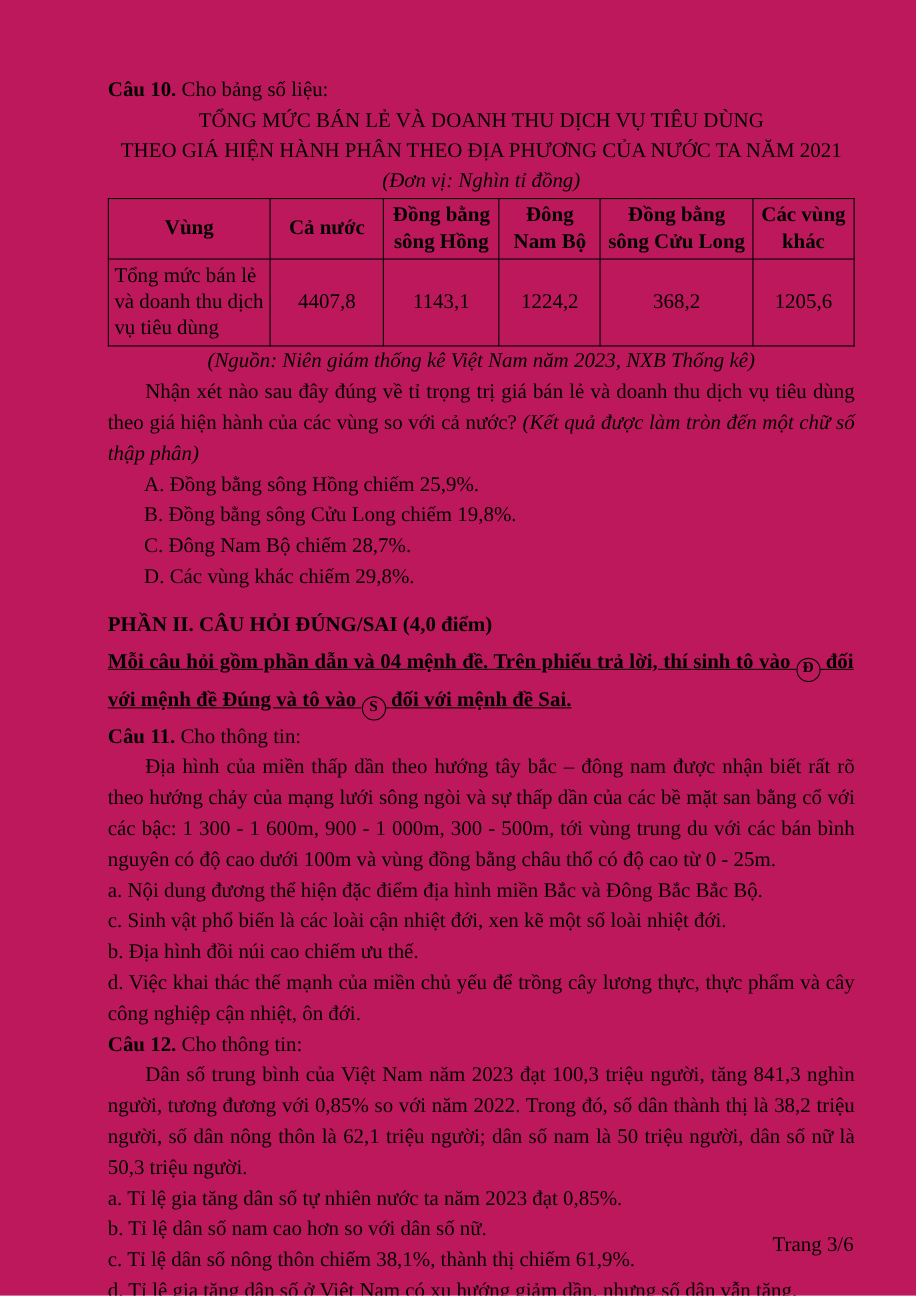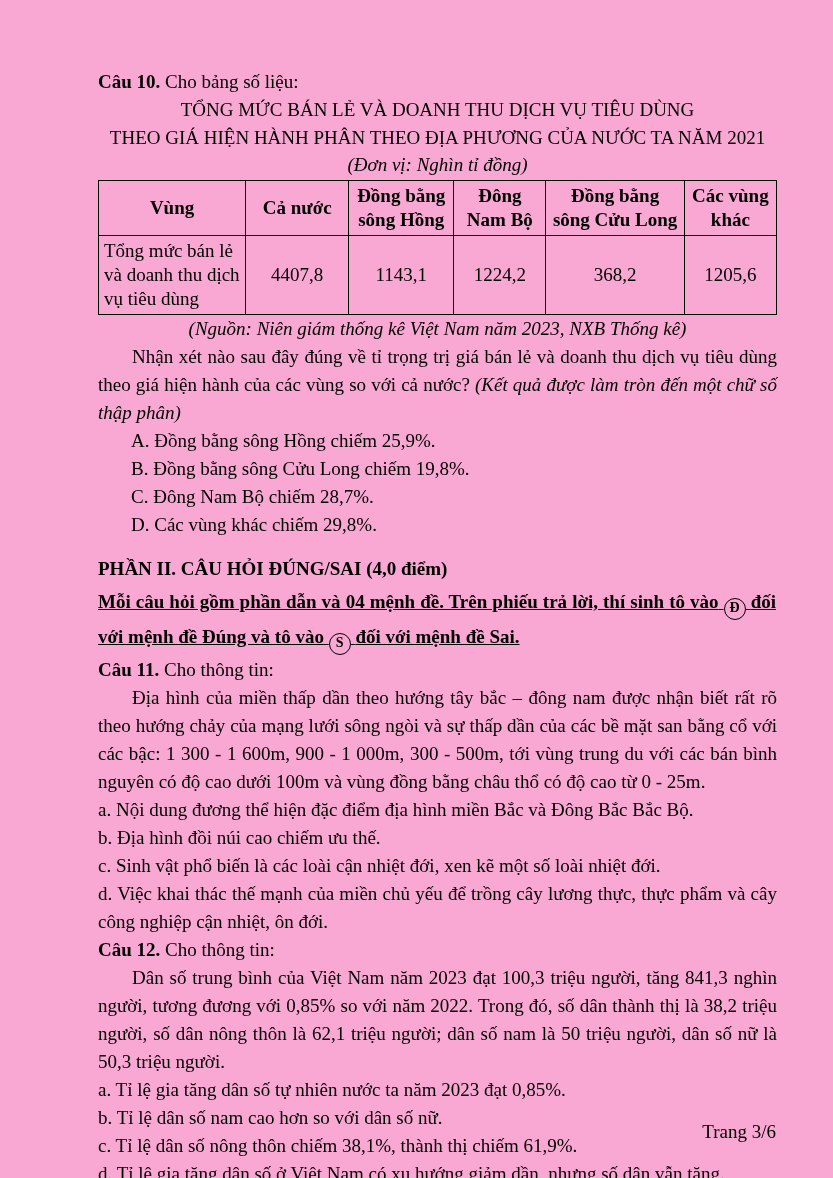--- a/index.html
+++ b/index.html
@@ -1,19 +1,19 @@
 <!DOCTYPE html>
 <html lang="vi"><head>
 <meta charset="utf-8">
 <style>
   html, body { margin: 0; padding: 0; background: #ffffff; }
   .page {
     width: 833px; height: 1178px;
     box-sizing: border-box;
-    background: #f9a8d4;
+    background: #be185d;
     color: #000000;
     font-family: "Liberation Serif", "DejaVu Serif", serif;
     font-size: 19px;
     line-height: 28px;
     padding: 68px 56px 0 98px;
     position: relative;
     overflow: hidden;
   }
   p { margin: 0; }
   .bold { font-weight: bold; }
@@ -103,22 +103,22 @@
   <div class="option"><span>C.</span> <span>Đông Nam Bộ chiếm 28,7%.</span></div>
   <div class="option"><span>D.</span> <span>Các vùng khác chiếm 29,8%.</span></div>
 
   <div class="section-heading">PHẦN II. CÂU HỎI ĐÚNG/SAI (4,0 điểm)</div>
 
   <p class="instruction"><span>Mỗi câu hỏi gồm phần dẫn và 04 mệnh đề. Trên phiếu trả lời, thí sinh tô vào</span> <span class="circled">Đ</span> <span>đối với mệnh đề Đúng và tô vào</span> <span class="circled">S</span> <span>đối với mệnh đề Sai.</span></p>
 
   <p><span class="bold">Câu 11.</span> <span>Cho thông tin:</span></p>
   <p class="justify indent">Địa hình của miền thấp dần theo hướng tây bắc – đông nam được nhận biết rất rõ theo hướng chảy của mạng lưới sông ngòi và sự thấp dần của các bề mặt san bằng cổ với các bậc: 1 300 - 1 600m, 900 - 1 000m, 300 - 500m, tới vùng trung du với các bán bình nguyên có độ cao dưới 100m và vùng đồng bằng châu thổ có độ cao từ 0 - 25m.</p>
   <div class="justify"><span>a.</span> <span>Nội dung đương thể hiện đặc điểm địa hình miền Bắc và Đông Bắc Bắc Bộ.</span></div>
+  <div class="justify"><span>c.</span> <span>Sinh vật phổ biến là các loài cận nhiệt đới, xen kẽ một số loài nhiệt đới.</span></div>
   <div class="justify"><span>b.</span> <span>Địa hình đồi núi cao chiếm ưu thế.</span></div>
-  <div class="justify"><span>c.</span> <span>Sinh vật phổ biến là các loài cận nhiệt đới, xen kẽ một số loài nhiệt đới.</span></div>
   <div class="justify"><span>d.</span> <span>Việc khai thác thế mạnh của miền chủ yếu để trồng cây lương thực, thực phẩm và cây công nghiệp cận nhiệt, ôn đới.</span></div>
 
   <p><span class="bold">Câu 12.</span> <span>Cho thông tin:</span></p>
   <p class="justify indent">Dân số trung bình của Việt Nam năm 2023 đạt 100,3 triệu người, tăng 841,3 nghìn người, tương đương với 0,85% so với năm 2022. Trong đó, số dân thành thị là 38,2 triệu người, số dân nông thôn là 62,1 triệu người; dân số nam là 50 triệu người, dân số nữ là 50,3 triệu người.</p>
   <div class="justify"><span>a.</span> <span>Tỉ lệ gia tăng dân số tự nhiên nước ta năm 2023 đạt 0,85%.</span></div>
   <div class="justify"><span>b.</span> <span>Tỉ lệ dân số nam cao hơn so với dân số nữ.</span></div>
   <div class="justify"><span>c.</span> <span>Tỉ lệ dân số nông thôn chiếm 38,1%, thành thị chiếm 61,9%.</span></div>
   <div class="justify"><span>d.</span> <span>Tỉ lệ gia tăng dân số ở Việt Nam có xu hướng giảm dần, nhưng số dân vẫn tăng.</span></div>
 
   <div class="footer">Trang 3/6</div>

